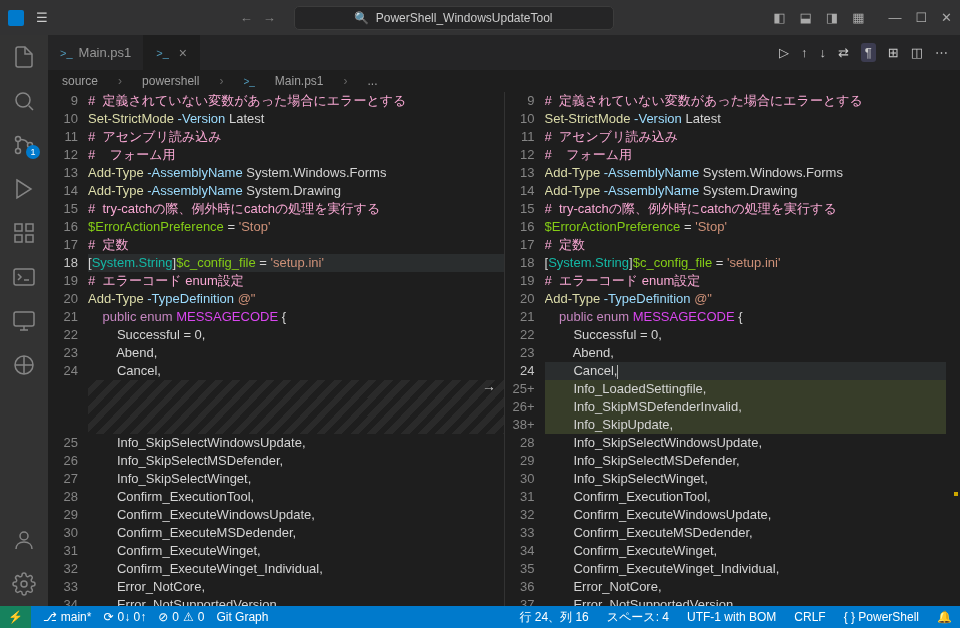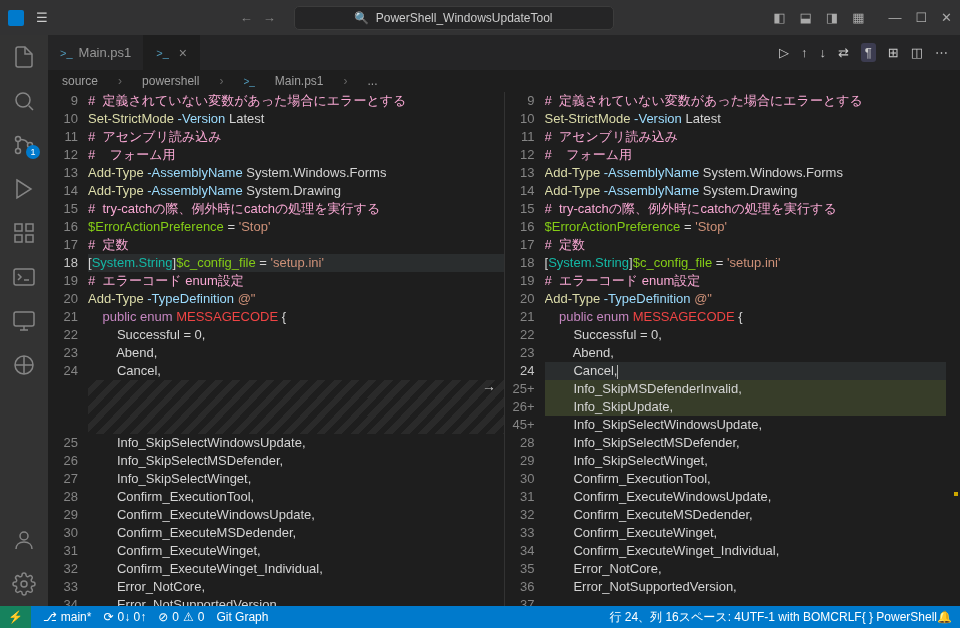--- a/index.html
+++ b/index.html
@@ -40,29 +40,29 @@
 .line.added{background:#373d29}
 .line.diag{background:repeating-linear-gradient(135deg,#1e1e1e,#1e1e1e 6px,#2a2a2a 6px,#2a2a2a 12px)}
 .c-comment{color:#f9a8d4}
 .c-cmd{color:#dcdcaa}
 .c-param{color:#9cdcfe}
 .c-str{color:#ce9178}
 .c-type{color:#14b8a6}
 .c-var{color:#84cc16}
 .c-kw{color:#c586c0}
 .c-op{color:#d4d4d4}
-.c-enum{color:#ef4444}
+.c-enum{color:#d946ef}
 .c-white{color:#d4d4d4}
 .minimap{position:absolute;right:0;top:0;width:14px;height:100%;background:#1e1e1e}
 .minimap .mark{position:absolute;right:2px;width:4px;height:4px;background:#cca700}
 .arrow-mid{position:absolute;left:calc(50% - 22px);top:286px;color:#ccc;font-size:14px;z-index:5}
 .statusbar{height:22px;background:#007acc;display:flex;align-items:center;color:#fff;font-size:12px;padding:0 8px;gap:12px}
 .statusbar .item{display:flex;align-items:center;gap:4px;cursor:pointer}
 .statusbar .remote{background:#16825d;height:22px;margin-left:-8px;padding:0 8px;display:flex;align-items:center}
-.statusbar .right{margin-left:auto;display:flex;gap:0}
+.statusbar .right{margin-left:auto;display:flex;gap:18px}
 .cursor{display:inline-block;width:1px;height:14px;background:#aeafad;vertical-align:middle}
 </style>
 </head>
 <body>
 
 <div class="titlebar">
   <div class="vscode-icon"></div>
   <span class="menu-icon">☰</span>
   <div class="nav">
     <span>←</span>
@@ -265,21 +265,21 @@
             <div class="ln">17</div>
             <div class="ln">18</div>
             <div class="ln">19</div>
             <div class="ln">20</div>
             <div class="ln">21</div>
             <div class="ln">22</div>
             <div class="ln">23</div>
             <div class="ln hl">24</div>
             <div class="ln">25+</div>
             <div class="ln">26+</div>
-            <div class="ln">45+</div>
+            <div class="ln">38+</div>
             <div class="ln">28</div>
             <div class="ln">29</div>
             <div class="ln">30</div>
             <div class="ln">31</div>
             <div class="ln">32</div>
             <div class="ln">33</div>
             <div class="ln">34</div>
             <div class="ln">35</div>
             <div class="ln">36</div>
             <div class="ln">37</div>
@@ -294,20 +294,21 @@
             <div class="line"><span class="c-comment">#  try-catchの際、例外時にcatchの処理を実行する</span></div>
             <div class="line"><span class="c-var">$ErrorActionPreference</span><span class="c-op"> = </span><span class="c-str">'Stop'</span></div>
             <div class="line"><span class="c-comment">#  定数</span></div>
             <div class="line"><span class="c-op">[</span><span class="c-type">System.String</span><span class="c-op">]</span><span class="c-var">$c_config_file</span><span class="c-op"> = </span><span class="c-str">'setup.ini'</span></div>
             <div class="line"><span class="c-comment">#  エラーコード enum設定</span></div>
             <div class="line"><span class="c-cmd">Add-Type</span><span class="c-op"> </span><span class="c-param">-TypeDefinition</span><span class="c-op"> </span><span class="c-str">@"</span></div>
             <div class="line"><span class="c-op">    </span><span class="c-kw">public</span><span class="c-op"> </span><span class="c-kw">enum</span><span class="c-op"> </span><span class="c-enum">MESSAGECODE</span><span class="c-op"> {</span></div>
             <div class="line"><span class="c-op">        </span><span class="c-white">Successful = 0,</span></div>
             <div class="line"><span class="c-op">        </span><span class="c-white">Abend,</span></div>
             <div class="line hl"><span class="c-op">        </span><span class="c-white">Cancel,</span><span class="cursor"></span></div>
+            <div class="line added"><span class="c-op">        </span><span class="c-white">Info_LoadedSettingfile,</span></div>
             <div class="line added"><span class="c-op">        </span><span class="c-white">Info_SkipMSDefenderInvalid,</span></div>
             <div class="line added"><span class="c-op">        </span><span class="c-white">Info_SkipUpdate,</span></div>
             <div class="line"><span class="c-op">        </span><span class="c-white">Info_SkipSelectWindowsUpdate,</span></div>
             <div class="line"><span class="c-op">        </span><span class="c-white">Info_SkipSelectMSDefender,</span></div>
             <div class="line"><span class="c-op">        </span><span class="c-white">Info_SkipSelectWinget,</span></div>
             <div class="line"><span class="c-op">        </span><span class="c-white">Confirm_ExecutionTool,</span></div>
             <div class="line"><span class="c-op">        </span><span class="c-white">Confirm_ExecuteWindowsUpdate,</span></div>
             <div class="line"><span class="c-op">        </span><span class="c-white">Confirm_ExecuteMSDedender,</span></div>
             <div class="line"><span class="c-op">        </span><span class="c-white">Confirm_ExecuteWinget,</span></div>
             <div class="line"><span class="c-op">        </span><span class="c-white">Confirm_ExecuteWinget_Individual,</span></div>

